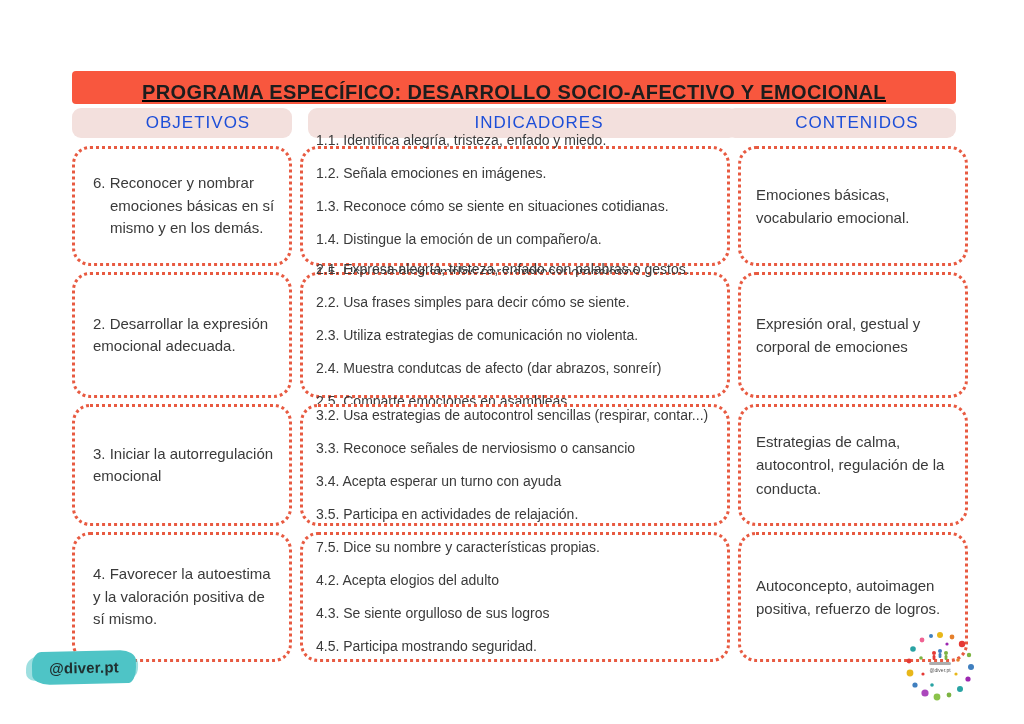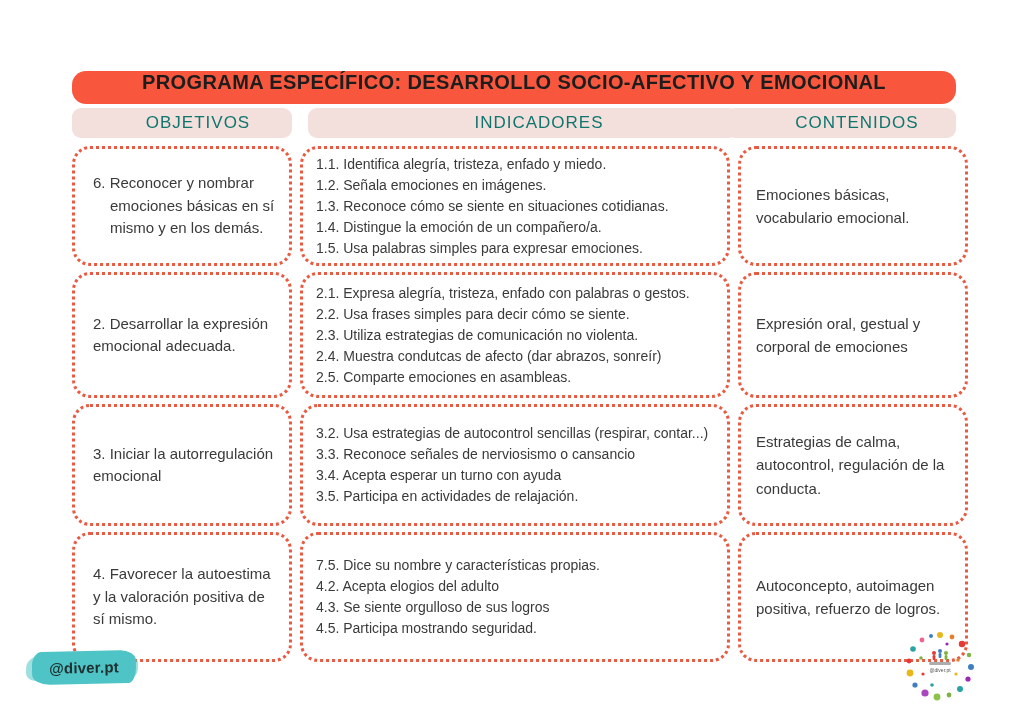--- a/index.html
+++ b/index.html
@@ -11,38 +11,38 @@
     height: 724px;
     background: #ffffff;
     overflow: hidden;
   }
   
   .title-bar {
     position: absolute;
     left: 72px; top: 71px;
     width: 884px; height: 33px;
     background: #F8573E;
-    border-radius: 14px;
-    display: flex; align-items: flex-start; justify-content: center;
+    border-radius: 4px;
+    display: flex; align-items: flex-end; justify-content: center; text-decoration: underline;
   }
   .title-bar span {
     font-size: 20px;
     font-weight: bold;
     letter-spacing: 0.4px;
     color: #1d1d1d;
     white-space: nowrap;
   }
   
   .col-header {
     position: absolute;
     top: 108px; height: 30px;
     background: #F3E0DD;
     border-radius: 9px;
     display: flex; align-items: center; justify-content: center;
-    color: #0f766e;
+    color: #1d4ed8;
     font-size: 17px;
     letter-spacing: 1px;
     padding-left: 32px;
   }
   .col-header.c1 { left: 72px;  width: 220px; }
   .col-header.c2 { left: 308px; width: 430px; }
   .col-header.c3 { left: 726px; width: 230px; text-align: right; }
   
   .grid {
     position: absolute;
@@ -55,20 +55,21 @@
     row-gap: 6px;
   }
   .cell {
     border: 3px dotted #E85A41;
     border-radius: 18px;
     background: #ffffff;
     display: flex;
     flex-direction: column;
     justify-content: center;
     color: #3a3a3a;
+    gap: 12px;
   }
   .cell.obj  { padding: 8px 14px 8px 18px; font-size: 15px; line-height: 1.5; }
   .cell.ind  { padding: 6px 10px 6px 13px; font-size: 14px; line-height: 1.5; }
   .cell.cont { padding: 8px 12px 8px 15px; font-size: 15px; line-height: 1.55; }
   .hang { padding-left: 17px; text-indent: -17px; }
   .ind-line { text-indent: 0; }
   
   .brand-badge {
     position: absolute;
     left: 32px; top: 651px;

